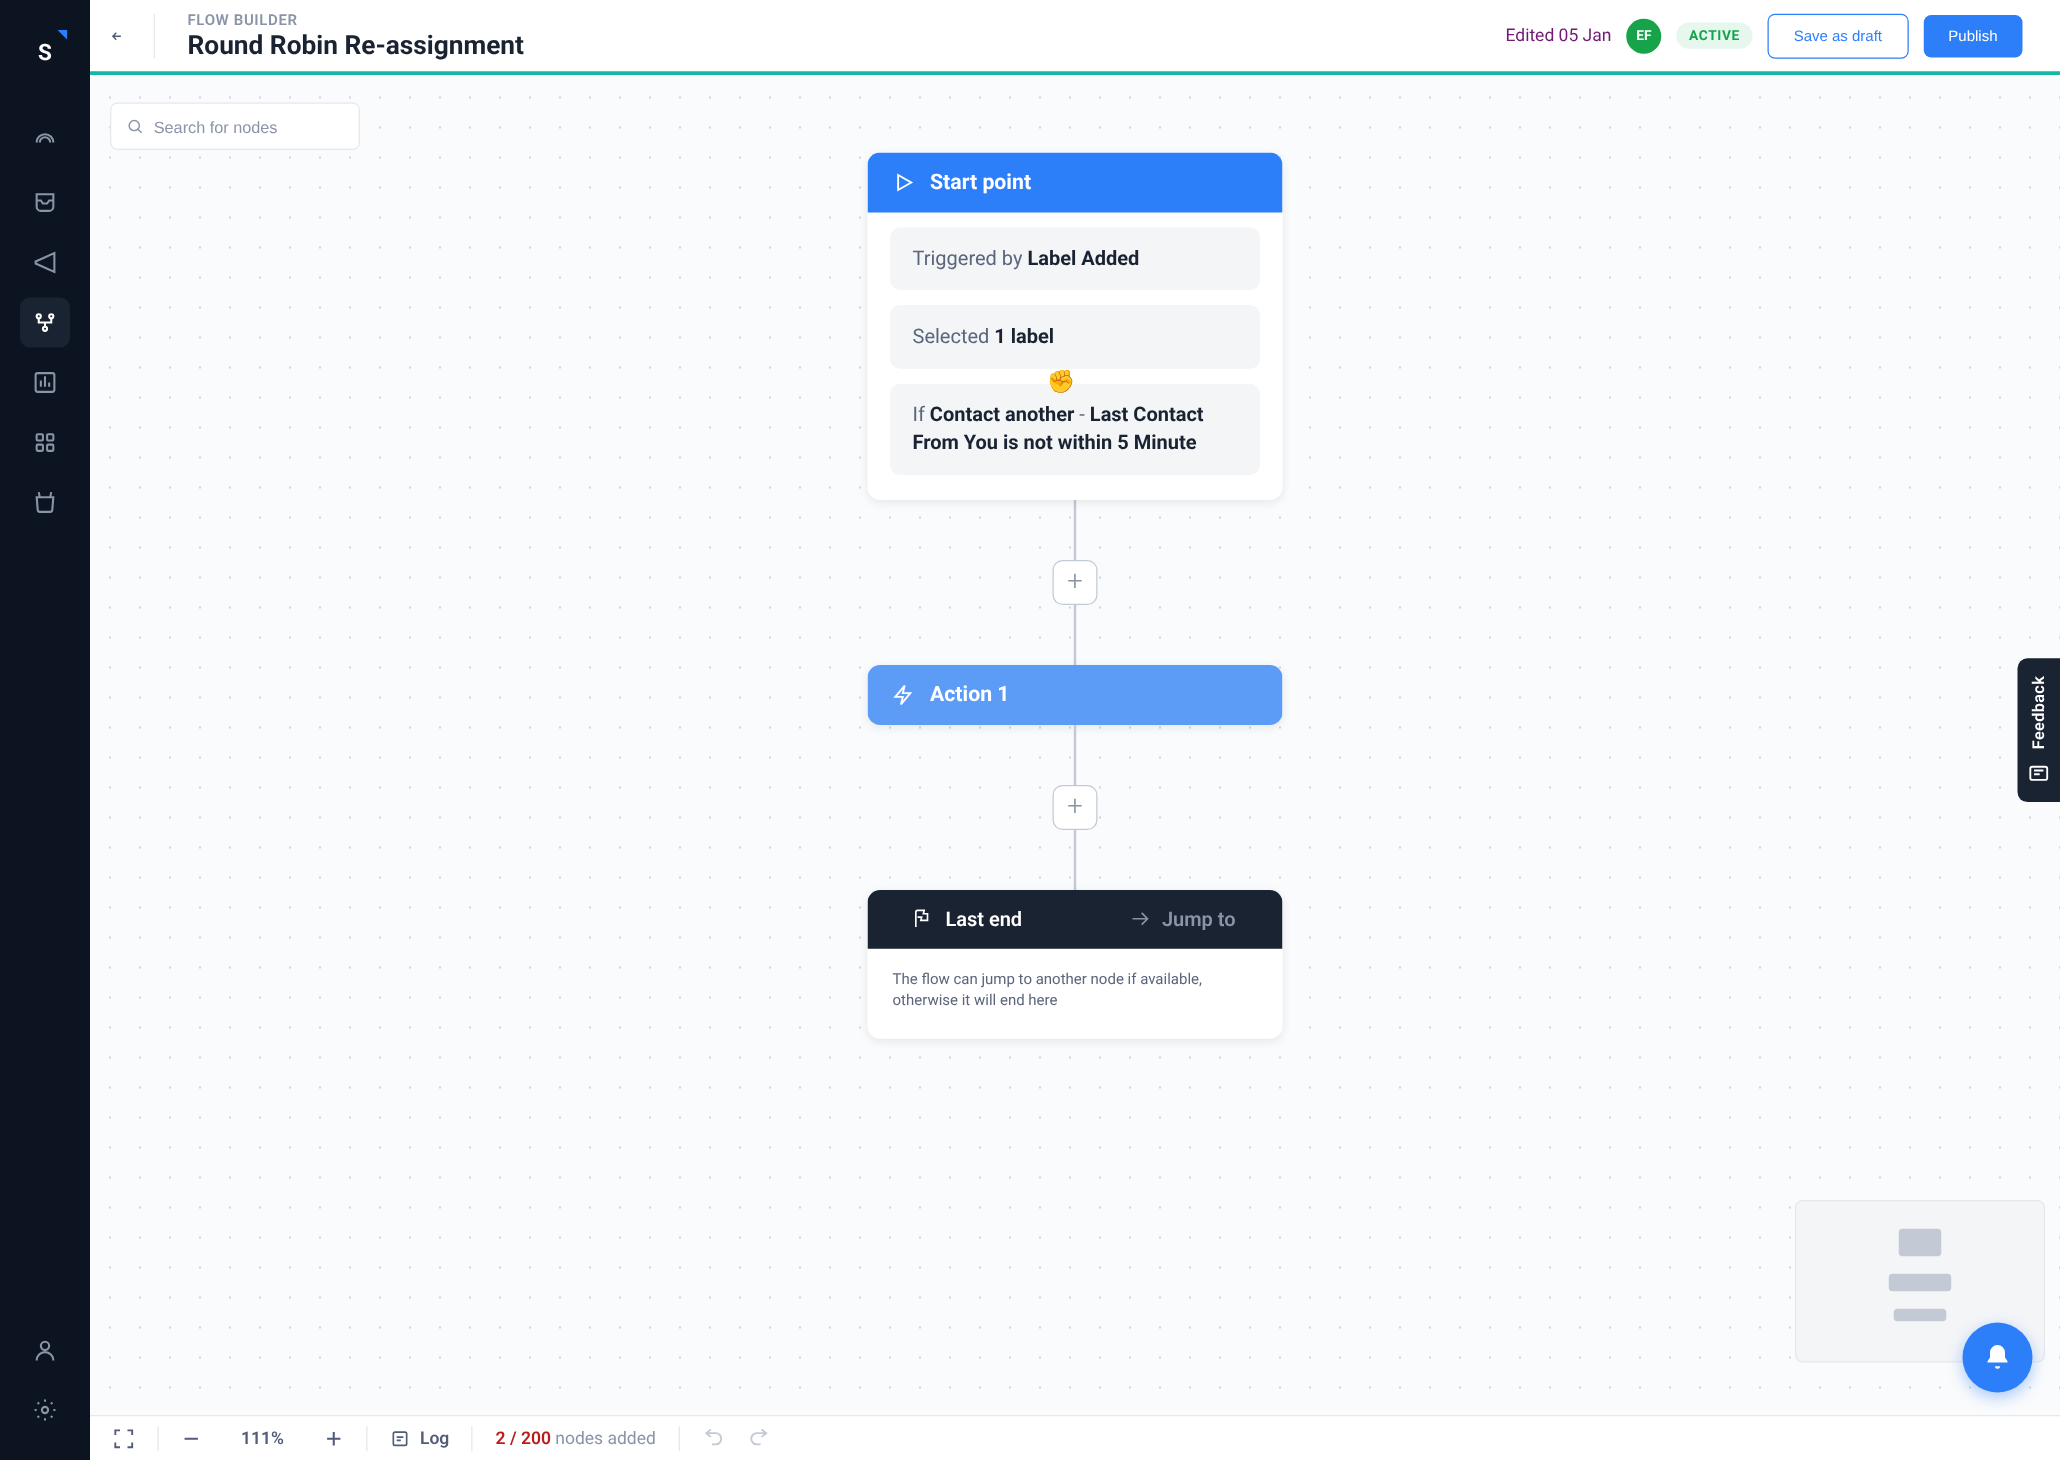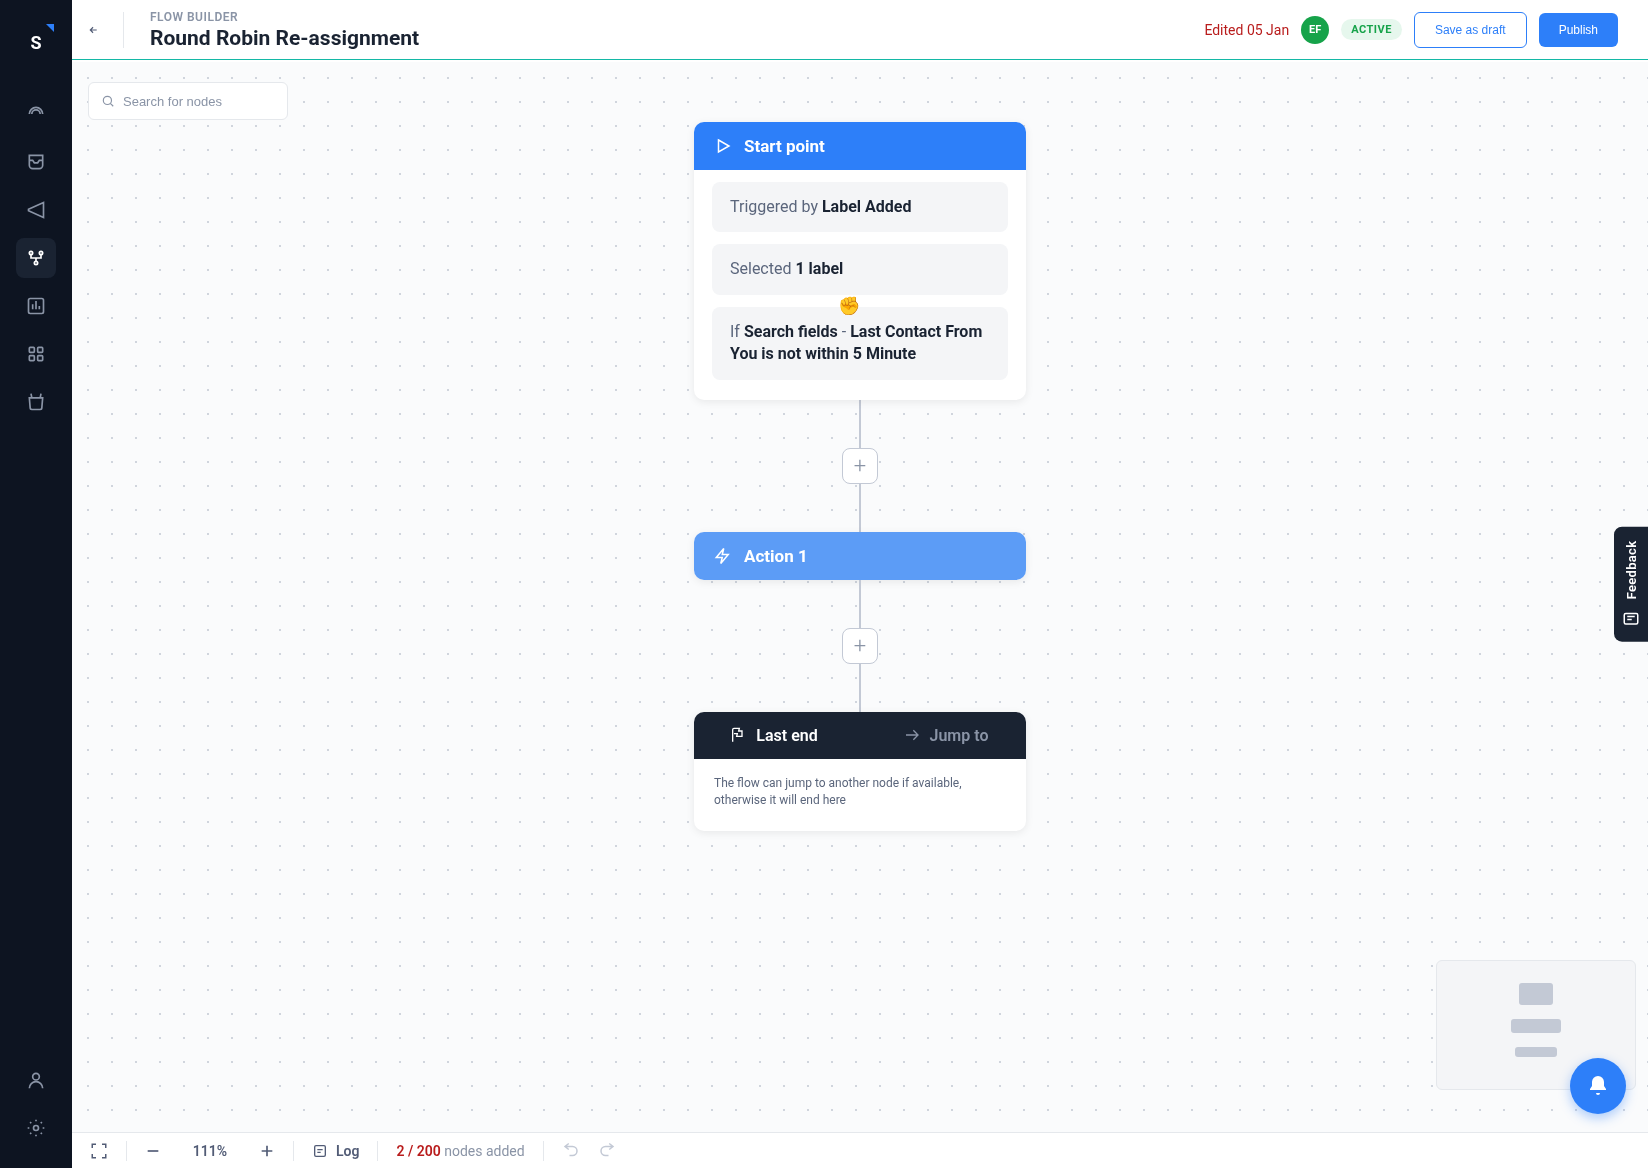--- a/index.html
+++ b/index.html
@@ -60,21 +60,21 @@
   color: #fff;
 }
 .nav-spacer { flex: 1; }
 
 
 .top-header {
   position: absolute;
   left: 72px; top: 0; right: 0;
   height: 60px;
   background: #fff;
-  border-bottom: 1px solid #14b8a6;
+  border-bottom: 3px solid #14b8a6;
   display: flex;
   align-items: center;
   padding: 0 30px 0 16px;
 }
 .back-btn {
   width: 36px; height: 36px;
   display: flex; align-items: center; justify-content: center;
   cursor: pointer;
   color: #525c76;
   margin-right: 26px;
@@ -95,21 +95,21 @@
   margin-top: 2px;
 }
 .header-right {
   margin-left: auto;
   display: flex;
   align-items: center;
   gap: 12px;
 }
 .edited-text {
   font-size: 14px;
-  color: #b91c1c;
+  color: #701a75;
 }
 .avatar-badge {
   width: 28px; height: 28px;
   border-radius: 50%;
   background: #16a34a;
   color: #fff;
   font-size: 11px;
   font-weight: 700;
   display: flex; align-items: center; justify-content: center;
 }
@@ -444,21 +444,21 @@
       </div>
       <div class="node-body">
         <div class="info-box">
           <span>Triggered by </span><span class="bold">Label Added</span>
         </div>
         <div class="info-box">
           <span>Selected </span><span class="bold">1 label</span>
         </div>
         <div class="info-box" style="position:relative;">
           <span class="cursor-indicator" style="position:absolute;top:-14px;left:126px;">✊</span>
-          <span>If </span><span class="bold">Search fields</span><span> - </span><span class="bold">Last Contact From You is not within 5 Minute</span>
+          <span>If </span><span class="bold">Contact another</span><span> - </span><span class="bold">Last Contact From You is not within 5 Minute</span>
         </div>
       </div>
     </div>
 
     <div class="connector" style="height:48px;"></div>
     <div class="add-btn">+</div>
     <div class="connector" style="height:48px;"></div>
 
     <div class="node">
       <div class="node-header light-blue">

